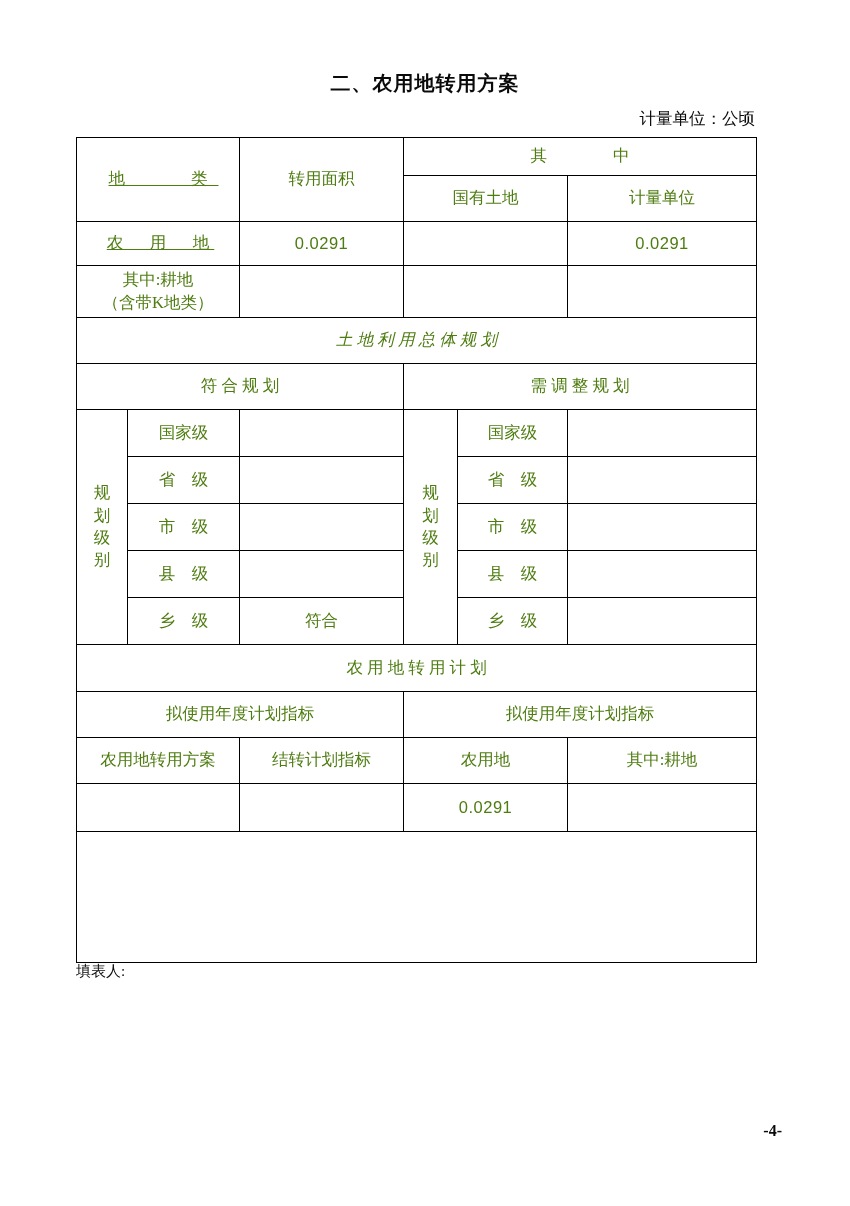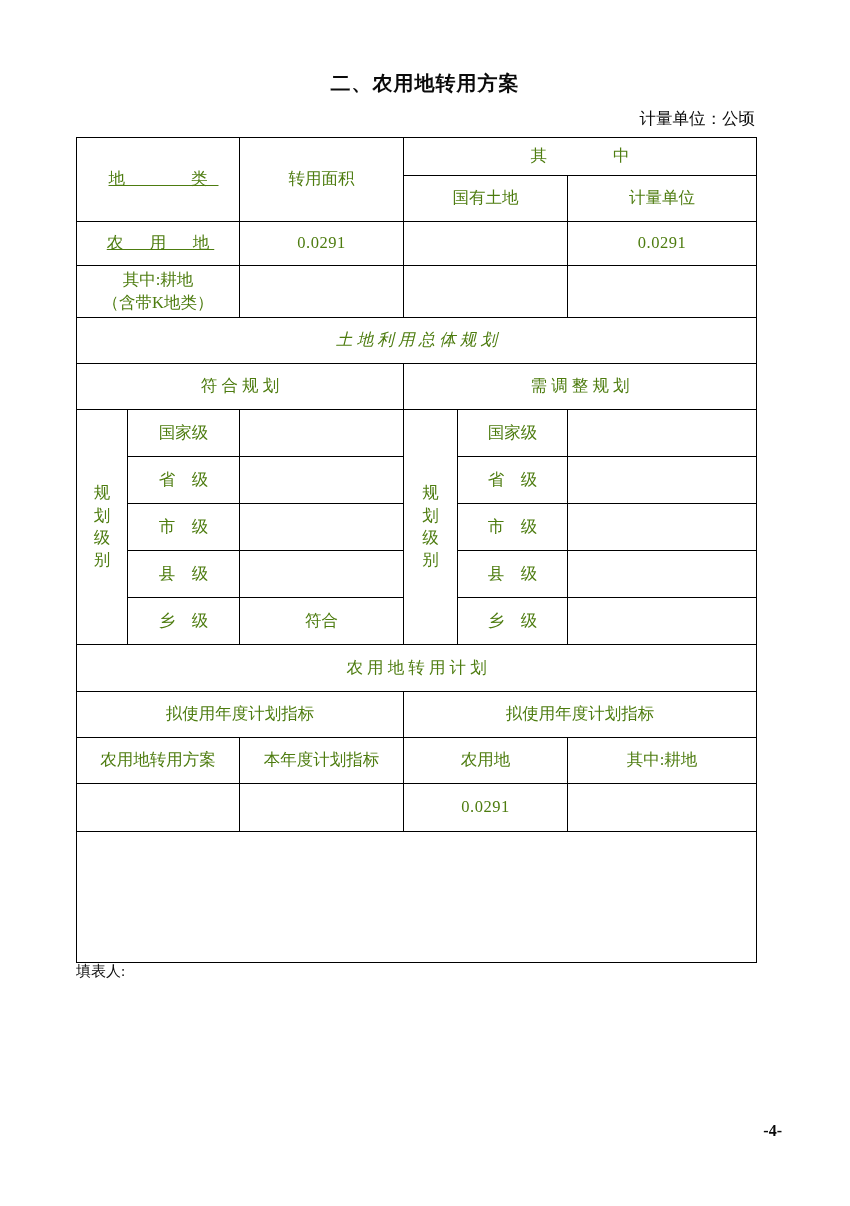--- a/index.html
+++ b/index.html
@@ -85,21 +85,21 @@
   .vert {
     font-size: 16.5px;
     line-height: 1.22;
     padding: 0;
   }
   .vert span {
     display: block;
   }
 
   .val {
-    font-family: Liberation Serif, serif;
+    font-family: Liberation Sans, sans-serif;
     font-size: 16px;
     letter-spacing: 0.5px;
   }
 
   
   .filler-label {
     position: absolute;
     left: 76px;
     top: 962px;
     font-size: 15px;
@@ -225,21 +225,21 @@
           <td colspan="6" class="band" style="height:46px;">农 用 地 转 用 计 划</td>
         </tr>
 
         <tr>
           <td colspan="3" style="height:45px;">拟使用年度计划指标</td>
           <td colspan="3">拟使用年度计划指标</td>
         </tr>
 
         <tr>
           <td colspan="2" style="height:45px;">农用地转用方案</td>
-          <td>本年度计划指标</td>
+          <td>结转计划指标</td>
           <td colspan="2">农用地</td>
           <td>其中:耕地</td>
         </tr>
 
         <tr>
           <td colspan="2" class="val" style="height:47px;"></td>
           <td class="val"></td>
           <td colspan="2" class="val">0.0291</td>
           <td class="val"></td>
         </tr>

